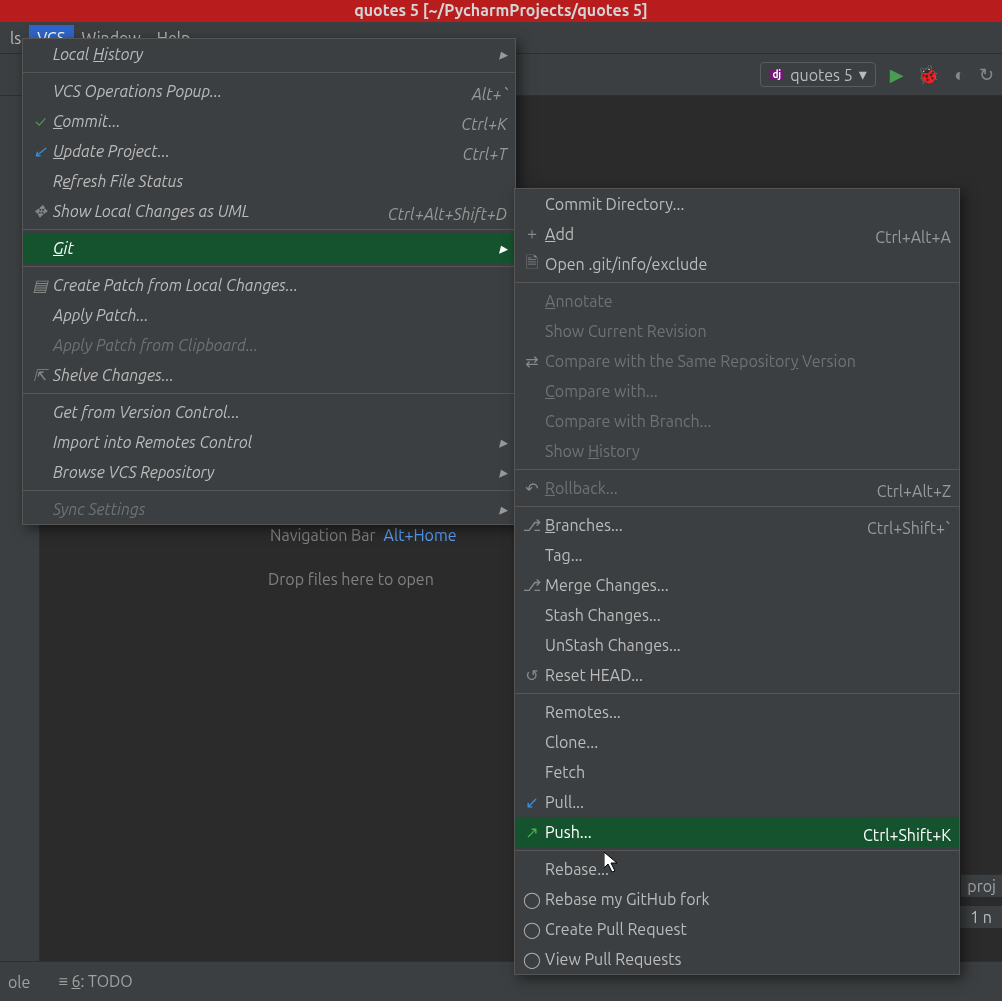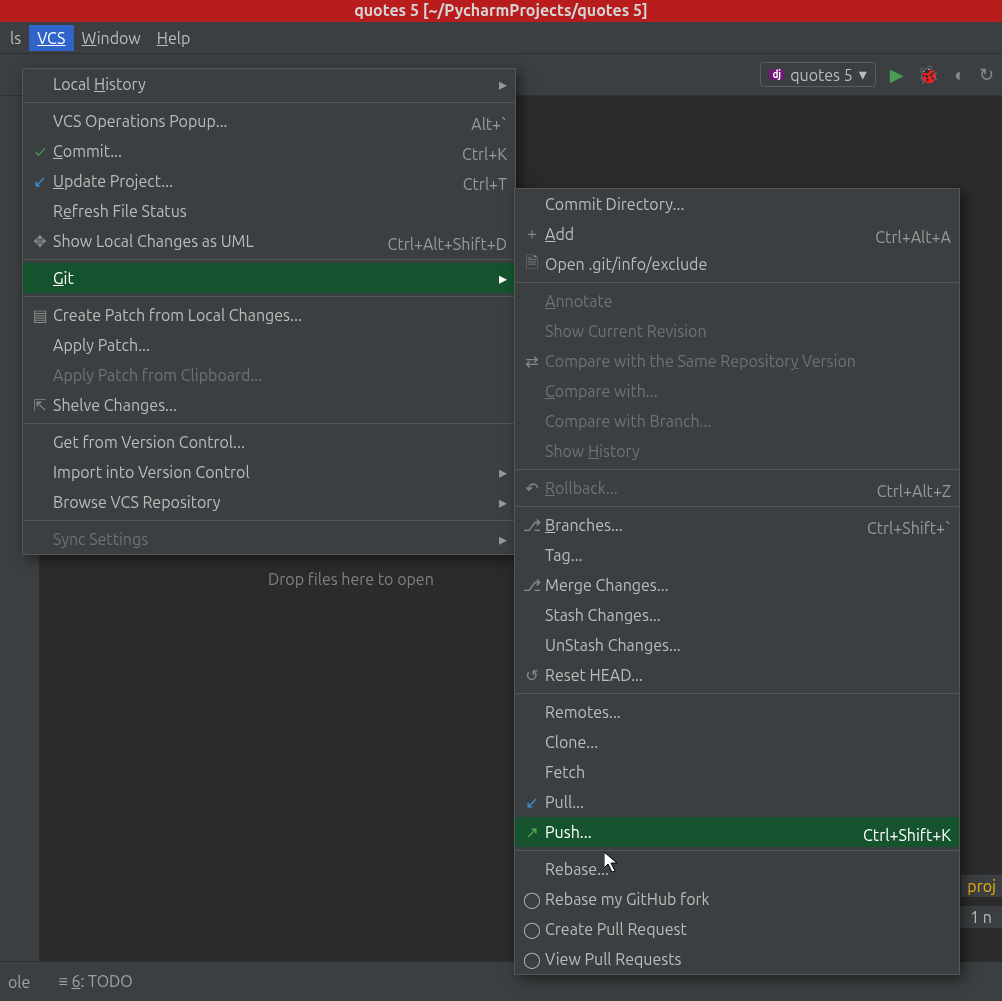--- a/index.html
+++ b/index.html
@@ -65,21 +65,21 @@
   position: absolute;
   left: 160px; right: 0; top: 96px; bottom: 40px;
   background: #2b2b2b;
 }
 .left-strip {
   position:absolute; left:0; top:96px; bottom:40px; width:40px;
   background:#3c3f41; border-right:1px solid #2d2f30;
 }
 .proj-tag {
   position:absolute; right:0; top:874px;
-  background:#3c3f41; color:#eab308; padding:2px 6px;
+  background:#3c3f41; color:#a3a3a3; padding:2px 6px;
   border-top:1px solid #2d2f30;
 }
 .one-n {
   position:absolute; right:0; top:906px;
   background:#3c3f41; color:#bbb; padding:2px 10px;
 }
 .bottombar {
   position:absolute; left:0; right:0; bottom:0; height:40px;
   background:#3c3f41; border-top:1px solid #2d2f30;
   display:flex; align-items:center; gap:28px; padding-left:8px;
@@ -87,21 +87,21 @@
 .bottombar .bitem { color:#a0a0a0; }
 .todo .mn { text-decoration: underline; }
 
 
 .menu {
   position:absolute;
   background:#3c3f41;
   border:1px solid #555;
   box-shadow: 4px 4px 12px rgba(0,0,0,0.5);
 }
-.menu.primary { left:22px; top:68px; width:494px; }
+.menu.primary { left:22px; top:38px; width:494px;font-style:italic; }
 .menu.submenu { left:514px; top:188px; width:446px; }
 .menu-row {
   display:flex; align-items:center;
   height:30px;
   padding: 0 8px 0 6px;
   color:#bbbbbb;
   position:relative;
 }
 .menu-row .icon-slot { width:22px; display:inline-flex; justify-content:center; color:#888;}
 .menu-row .label { flex:1; padding-left:2px;}
@@ -247,21 +247,21 @@
       </span>
       <span class="label">Shelve Changes...</span>
     </div>
     <div class="menu-sep"></div>
     <div class="menu-row">
       <span class="icon-slot"></span>
       <span class="label">Get from Version Control...</span>
     </div>
     <div class="menu-row">
       <span class="icon-slot"></span>
-      <span class="label">Import into Version Control</span>
+      <span class="label">Import into Remotes Control</span>
       <span class="arrow">▸</span>
     </div>
     <div class="menu-row">
       <span class="icon-slot"></span>
       <span class="label">Browse VCS Repository</span>
       <span class="arrow">▸</span>
     </div>
     <div class="menu-sep"></div>
     <div class="menu-row disabled">
       <span class="icon-slot"></span>

